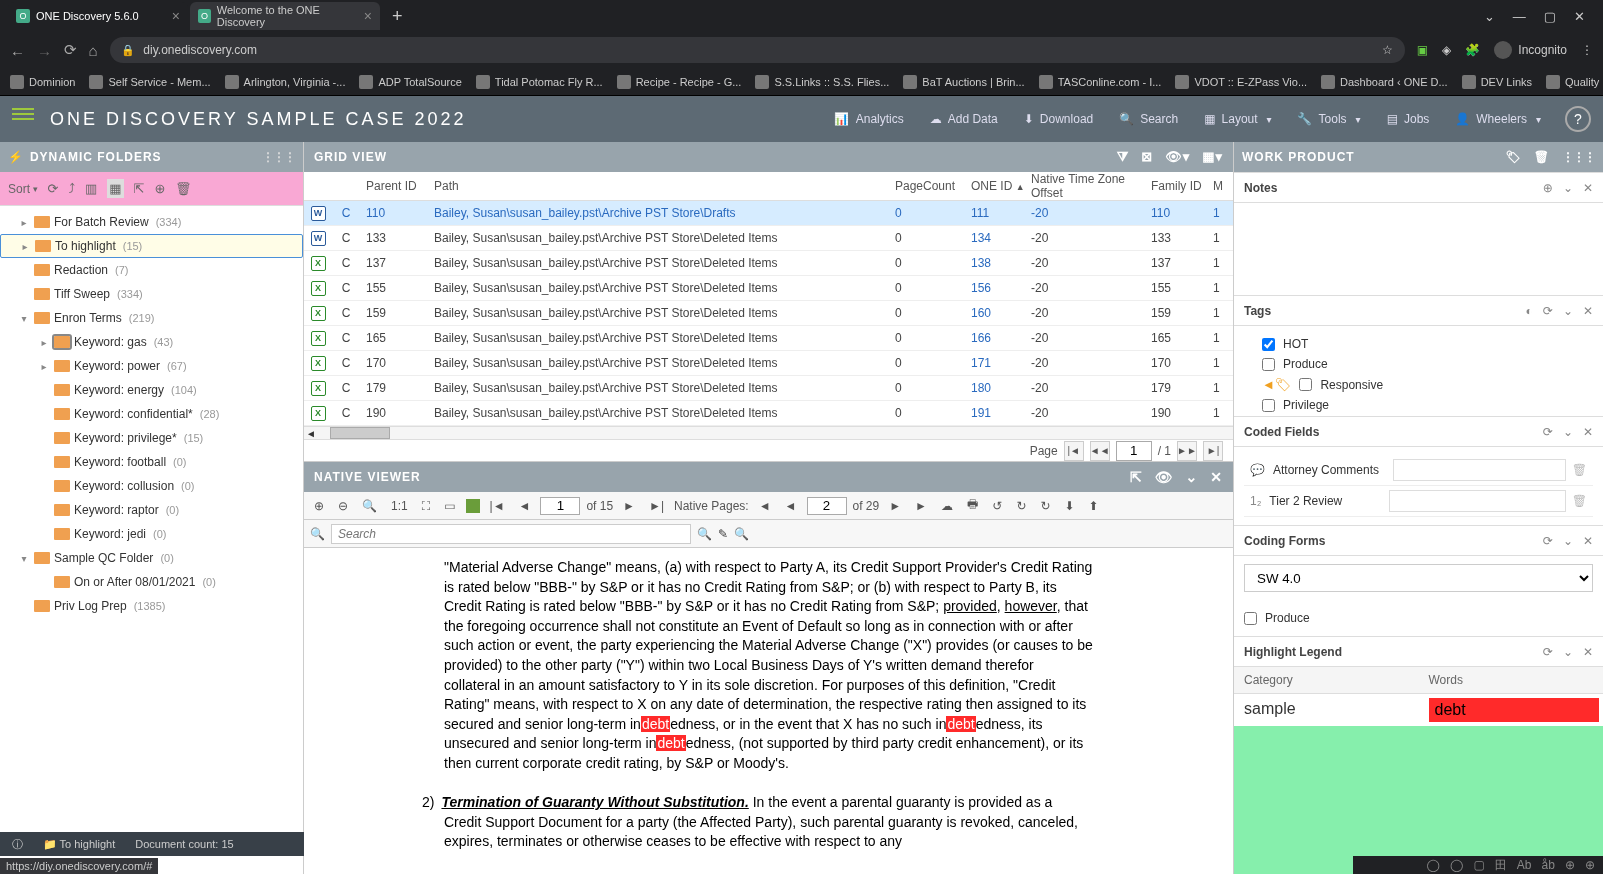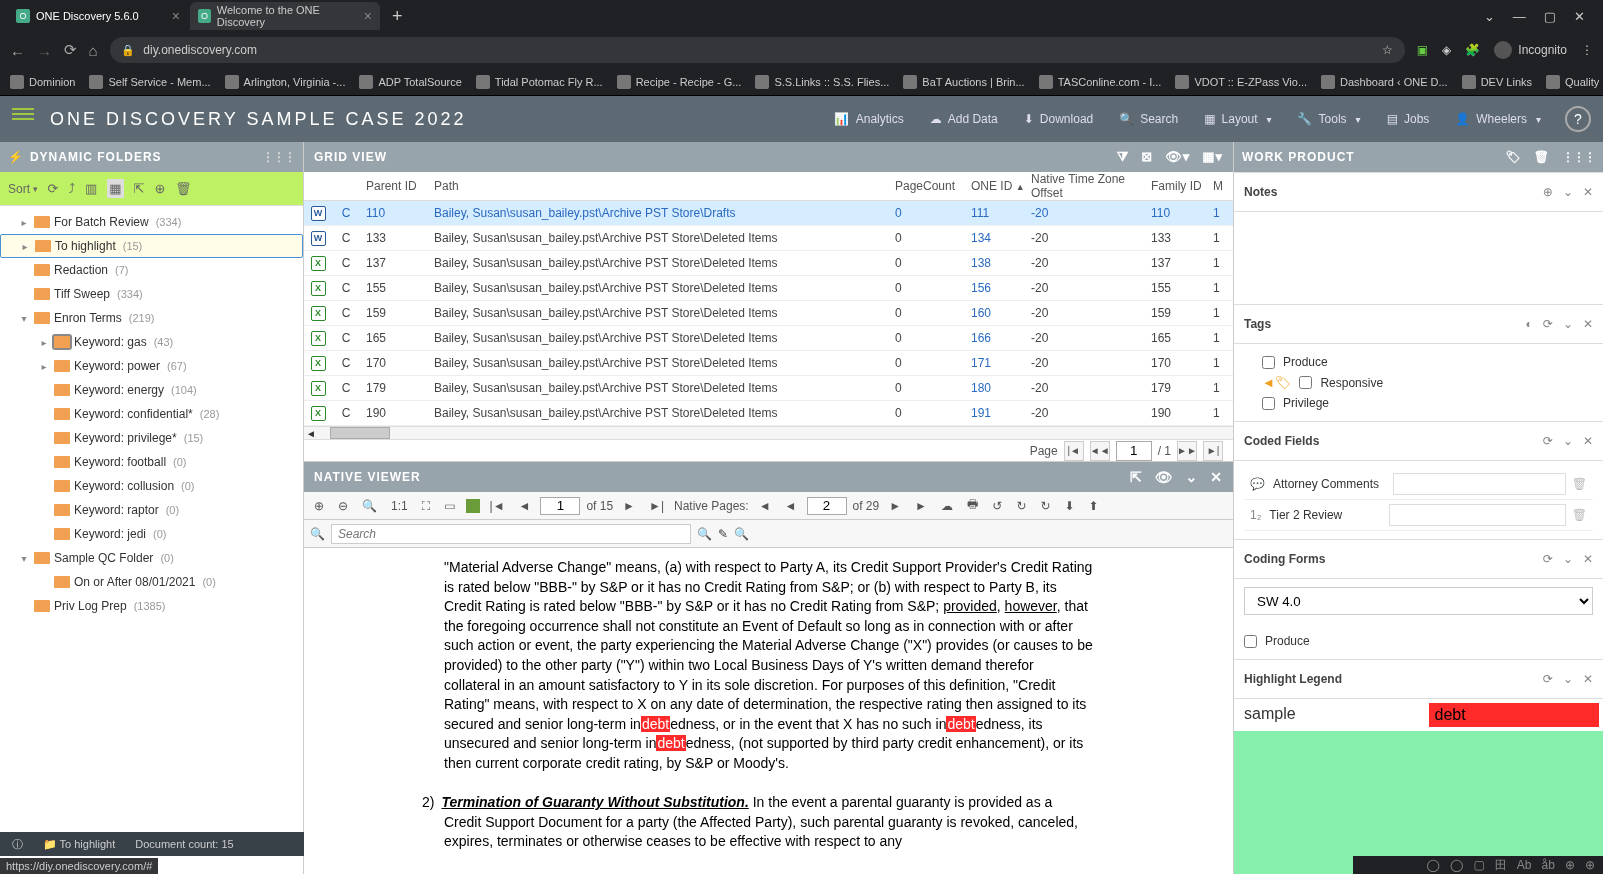--- a/index.html
+++ b/index.html
@@ -28,21 +28,21 @@
 .app-title{font-size:18px;letter-spacing:3px;font-weight:400}
 .app-menu{margin-left:auto;display:flex;align-items:center;gap:2px}
 .mbtn{display:flex;align-items:center;gap:6px;padding:0 12px;height:30px;color:#dde}
 .mbtn .caret{font-size:10px;margin-left:3px}
 .help-c{width:26px;height:26px;border:2px solid #aaa;border-radius:50%;display:flex;align-items:center;justify-content:center;margin-left:10px;font-size:14px}
 .panels{flex:1;display:flex;min-height:0}
 .left-p{width:304px;background:#eef1f3;border-right:1px solid #ccc;display:flex;flex-direction:column}
 .p-hdr{background:#98a4ac;height:30px;display:flex;align-items:center;padding:0 8px;color:#fff;font-weight:bold;letter-spacing:1px;font-size:12px}
 .p-hdr .ico{margin-right:6px}
 .p-hdr .grip{margin-left:auto;letter-spacing:-1px;color:#ddd}
-.left-tools{background:#bef264;border-bottom:1px solid #ddd;height:34px;display:flex;align-items:center;padding:0 8px;gap:10px;color:#666}
+.left-tools{background:#f9a8d4;border-bottom:1px solid #ddd;height:34px;display:flex;align-items:center;padding:0 8px;gap:10px;color:#666}
 .left-tools .srt{display:flex;align-items:center;gap:3px;font-size:12px}
 .left-tools .ti{font-size:13px}
 .tree{flex:1;overflow:auto;background:#fff;padding:4px 0}
 .tn{display:flex;align-items:center;padding:2px 4px;height:24px;font-size:12px;color:#333;gap:4px}
 .tn .exp{width:12px;text-align:center;color:#888;font-size:10px}
 .tn .fldr{width:16px;height:12px;background:#f0a050;border-radius:1px;position:relative}
 .tn .cnt{color:#999;font-size:11px;margin-left:3px}
 .tn.lvl1{padding-left:18px}
 .tn.lvl2{padding-left:38px}
 .tn.sel{border:1px solid #4a90d9;background:#fffde7;border-radius:2px}
@@ -76,21 +76,21 @@
 .native-tb{background:#f7f7f7;border-bottom:1px solid #ccc;height:28px;display:flex;align-items:center;padding:0 6px;gap:6px;font-size:12px;color:#555}
 .native-tb .nb{padding:2px 4px}
 .native-tb .seg{width:14px;height:14px;background:#6a9d3a}
 .native-tb input.pn{width:40px;height:18px;border:1px solid #aaa;text-align:center}
 .native-srch{background:#f7f7f7;border-bottom:1px solid #ccc;height:28px;display:flex;align-items:center;padding:0 6px;gap:6px}
 .native-srch input{flex:0 0 360px;height:20px;border:1px solid #ccc;padding:0 6px;font-size:12px;font-style:italic;color:#888}
 .doc-view{flex:1;background:#fff;overflow:auto;padding:10px 70px;position:relative}
 .doc-text{font-family:'Times New Roman',serif;font-size:14px;color:#000;line-height:1.4}
 .hl{background:#ff2a2a;color:#fff;padding:0 1px}
 .right-p{width:370px;background:#86efac;border-left:1px solid #ccc;display:flex;flex-direction:column;overflow:auto}
-.r-sec-hdr{background:#fff;border-bottom:1px solid #ddd;border-top:1px solid #ddd;height:40px;display:flex;align-items:center;padding:0 10px;color:#444;font-weight:bold}
+.r-sec-hdr{background:#fff;border-bottom:1px solid #ddd;border-top:1px solid #ddd;height:31px;display:flex;align-items:center;padding:0 10px;color:#444;font-weight:bold}
 .r-sec-hdr .r-ico{margin-left:auto;display:flex;gap:10px;color:#888;font-weight:normal}
 .r-body{background:#fff;padding:8px 10px}
 .notes-body{height:92px}
 .tag-row{display:flex;align-items:center;gap:8px;padding:3px 18px;font-size:12px}
 .tag-row input{width:13px;height:13px}
 .tag-row .flag{color:#f0a020;font-size:13px}
 .cf-row{display:flex;align-items:center;border-bottom:1px solid #eee;padding:4px 6px;font-size:12px}
 .cf-row .cfn{flex:0 0 120px}
 .cf-row .cfv{flex:1;border:1px solid #ddd;height:22px}
 .cf-row .cfd{color:#bbb;margin-left:6px}
@@ -596,20 +596,24 @@
         <span>Tags</span>
         <div class="r-ico">
             <span>◐</span>
             <span>⟳</span>
             <span>⌄</span>
             <span>✕</span>
           </div>
       </div>
       <div class="r-body" id="tags-body" style="max-height:90px;overflow:hidden">
           <div class="tag-row">
+            <input type="checkbox" checked="" style="">
+            <span>HOT</span>
+          </div>
+          <div class="tag-row">
             <input type="checkbox" style="">
             <span>Produce</span>
           </div>
           <div class="tag-row">
             <span class="flag">◄🏷</span>
             <input type="checkbox" style="">
             <span>Responsive</span>
           </div>
           <div class="tag-row">
             <input type="checkbox" style="">
@@ -658,20 +662,24 @@
 
       <div class="r-sec-hdr">
         <span>Highlight Legend</span>
         <div class="r-ico">
             <span>⟳</span>
             <span>⌄</span>
             <span>✕</span>
           </div>
       </div>
       <div class="r-body" style="padding:0">
+        <div class="hl-legend-th">
+            <div>Category</div>
+            <div>Words</div>
+          </div>
         <div class="hl-legend-row">
           <div class="cat">sample</div>
           <div class="wrd">
               <span>debt</span>
             </div>
         </div>
       </div>
     </div>
   </div>
 </div>

